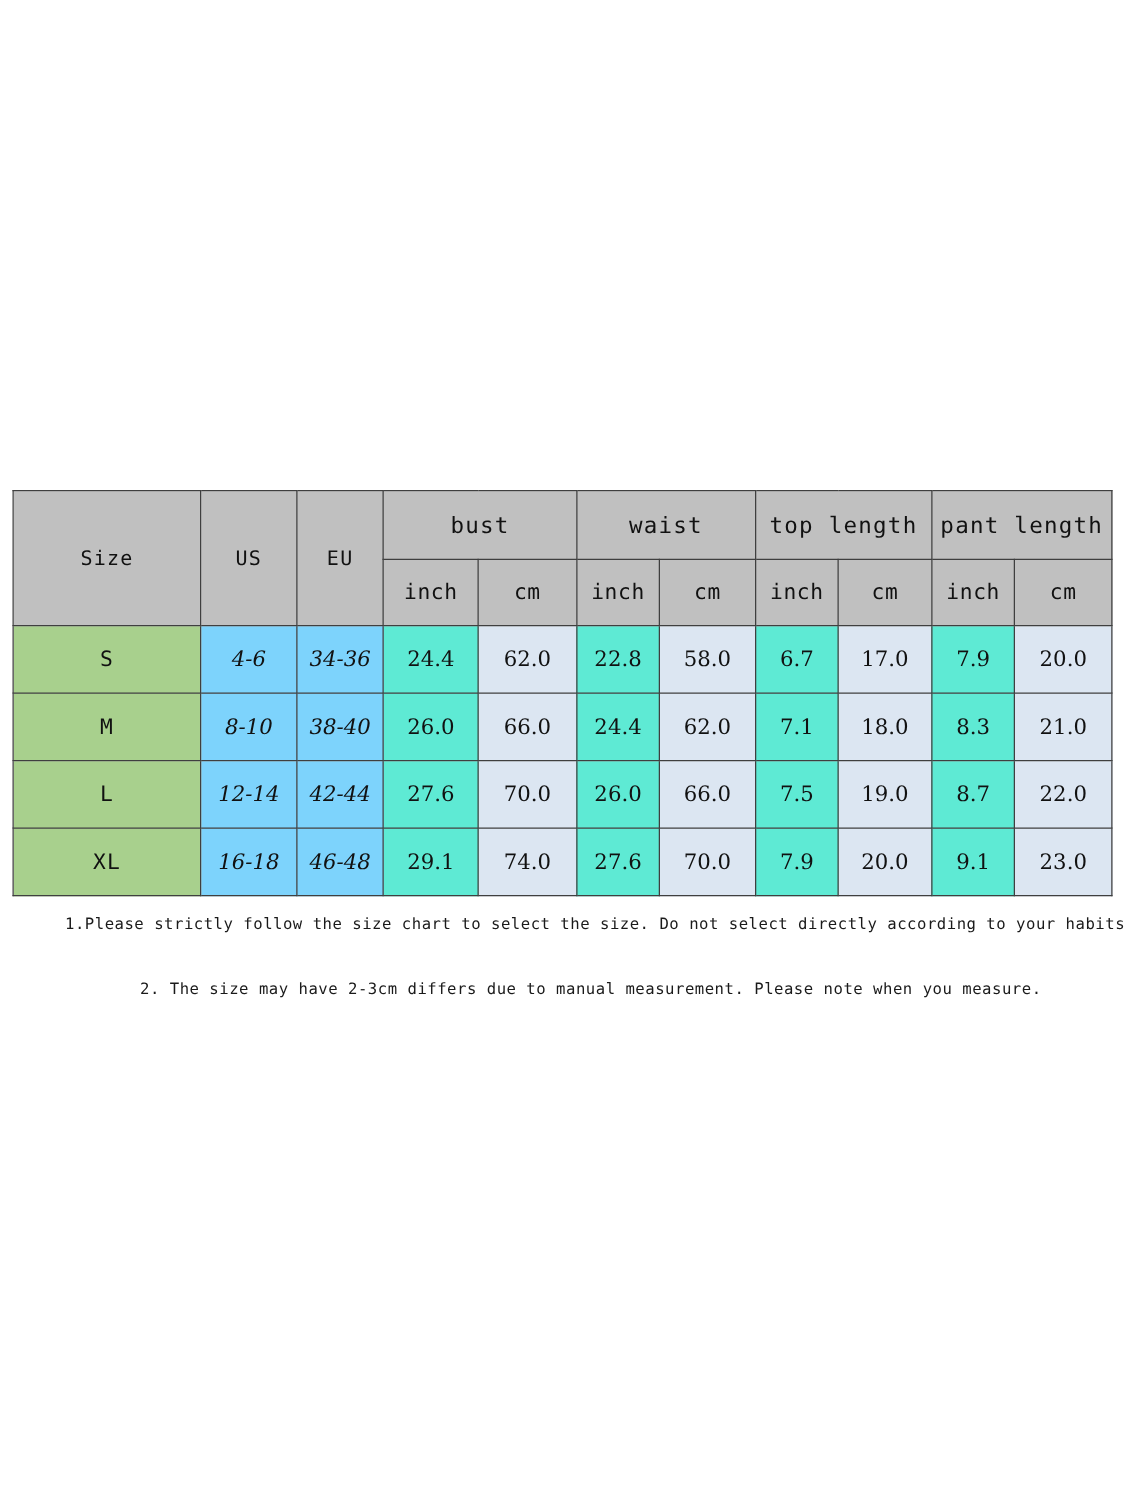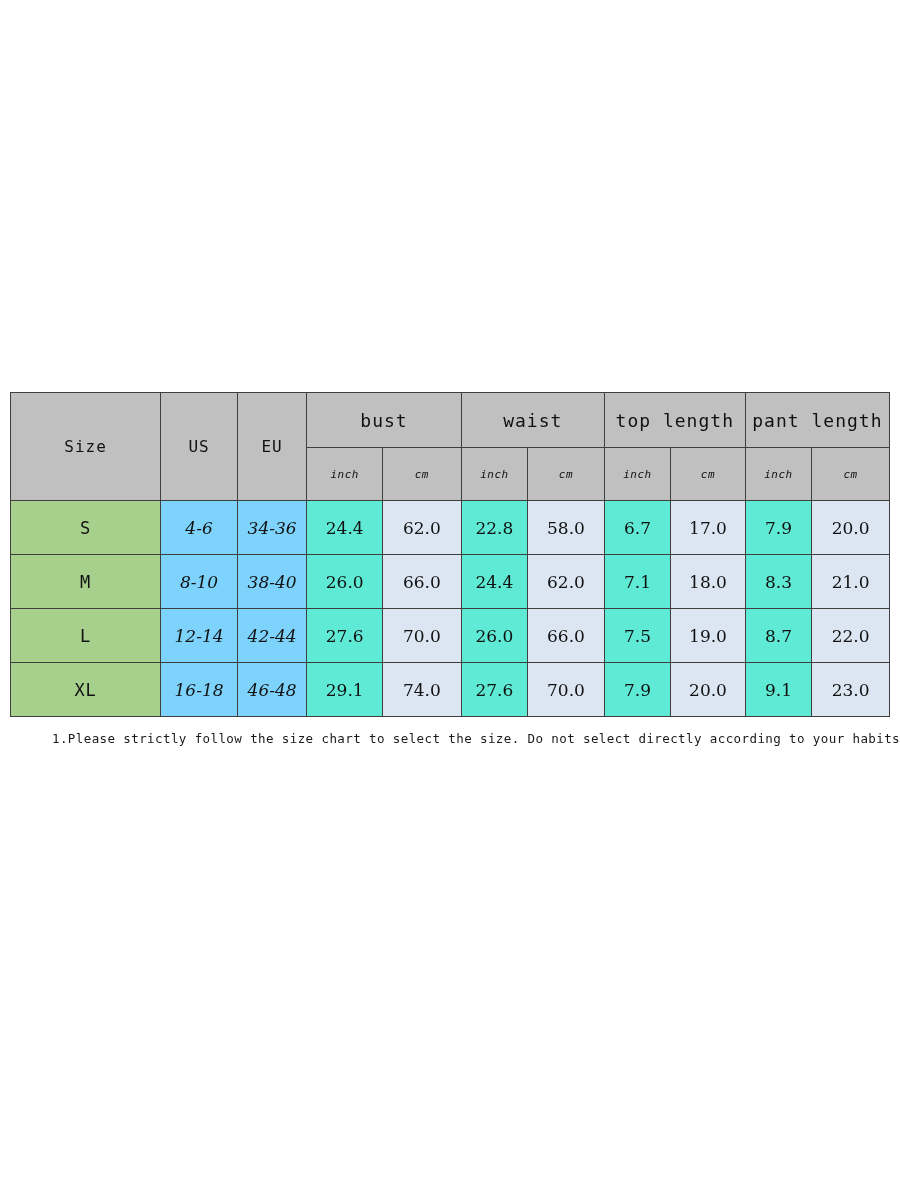--- a/index.html
+++ b/index.html
@@ -59,22 +59,21 @@
   }
   .hdr-tall {
     height: 106px;
   }
   .hdr-group {
     height: 54px;
     font-size: 18px;
   }
   .hdr-unit {
     height: 52px;
-    font-size: 11px;
-    font-style: italic;
+    font-size: 17px;
     font-weight: bold;
     letter-spacing: 0.5px;
   }
 
   
   tr.data-row td {
     height: 53px;
     font-size: 17px;
   }
   td.size-cell {
@@ -228,14 +227,15 @@
           <td class="cm-cell">20.0</td>
           <td class="inch-cell">9.1</td>
           <td class="cm-cell">23.0</td>
         </tr>
       </tbody>
     </table>
   </div>
 
   <div class="note note-1">1.Please strictly follow the size chart to select the size. Do not select directly according to your habits.</div>
 
+  <div class="note note-2">2. The size may have 2-3cm differs due to manual measurement. Please note when you measure.</div>
 
 </div>
 
 </body></html>

